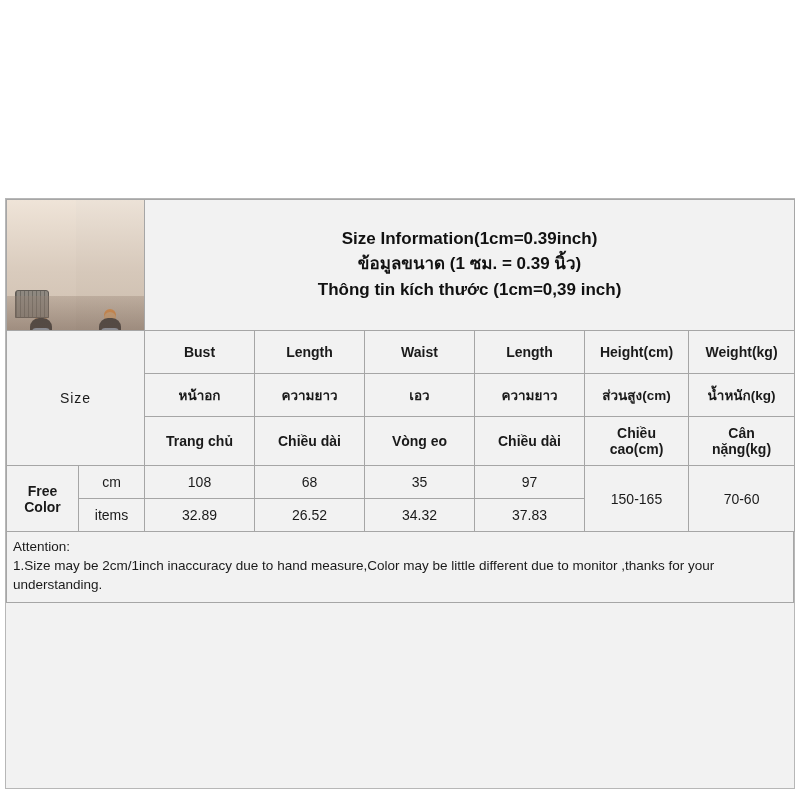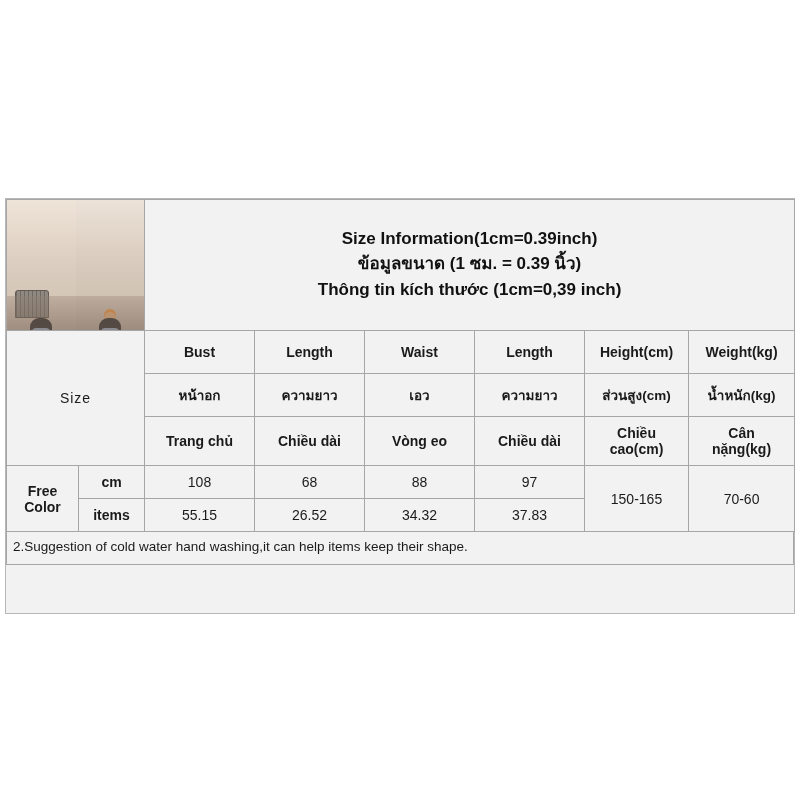--- a/index.html
+++ b/index.html
@@ -12,21 +12,21 @@
     height: 800px;
     font-family: "Liberation Sans", sans-serif;
     position: relative;
     overflow: hidden;
   }
   #sheet {
     position: absolute;
     left: 5px;
     top: 198px;
     width: 790px;
-    height: 416px;
+    height: 591px;
     background: #f2f2f2;
     border: 1px solid #b7b7b7;
     box-sizing: border-box;
   }
   table.size-table {
     border-collapse: collapse;
     width: 100%;
     table-layout: fixed;
   }
   table.size-table td {
@@ -115,21 +115,21 @@
   .col-head {
     font-weight: bold;
     font-size: 14px;
     height: 26px;
   }
   .col-head.thai { font-size: 13.5px; }
   .free-size {
     font-weight: bold;
     font-size: 14.5px;
   }
-  .unit-cell { font-weight: bold; font-size: 13.5px; margin-left: 48px; }
+  .unit-cell { font-weight: normal; font-size: 13.5px; margin-left: 48px; }
   .val-cell { font-size: 14.5px; }
   .attention {
     border: 1px solid #a6a6a6;
     border-top: none;
     padding: 5px 6px 8px 6px;
     font-size: 13.5px;
     line-height: 1.42;
     color: #1a1a1a;
     background: #f2f2f2;
   }
@@ -207,32 +207,33 @@
       <td class="col-head">Chiều dài</td>
       <td class="col-head">Chiều cao(cm)</td>
       <td class="col-head">Cân nặng(kg)</td>
     </tr>
 
     <tr>
       <td class="free-size" rowspan="2">Free Color</td>
       <td class="unit-cell">cm</td>
       <td class="val-cell">108</td>
       <td class="val-cell">68</td>
-      <td class="val-cell">88</td>
+      <td class="val-cell">35</td>
       <td class="val-cell">97</td>
       <td class="val-cell" rowspan="2">150-165</td>
       <td class="val-cell" rowspan="2">70-60</td>
     </tr>
 
     <tr>
       <td class="unit-cell">items</td>
-      <td class="val-cell">55.15</td>
+      <td class="val-cell">32.89</td>
       <td class="val-cell">26.52</td>
       <td class="val-cell">34.32</td>
       <td class="val-cell">37.83</td>
     </tr>
   </tbody>
     </table>
 
   <div class="attention">
-    <div>2.Suggestion of cold water hand washing,it can help items keep their shape.</div>
+    <div>Attention:</div>
+    <div>1.Size may be 2cm/1inch inaccuracy due to hand measure,Color may be little different due to monitor ,thanks for your understanding.</div>
   </div>
 </div>
 
 </body></html>

